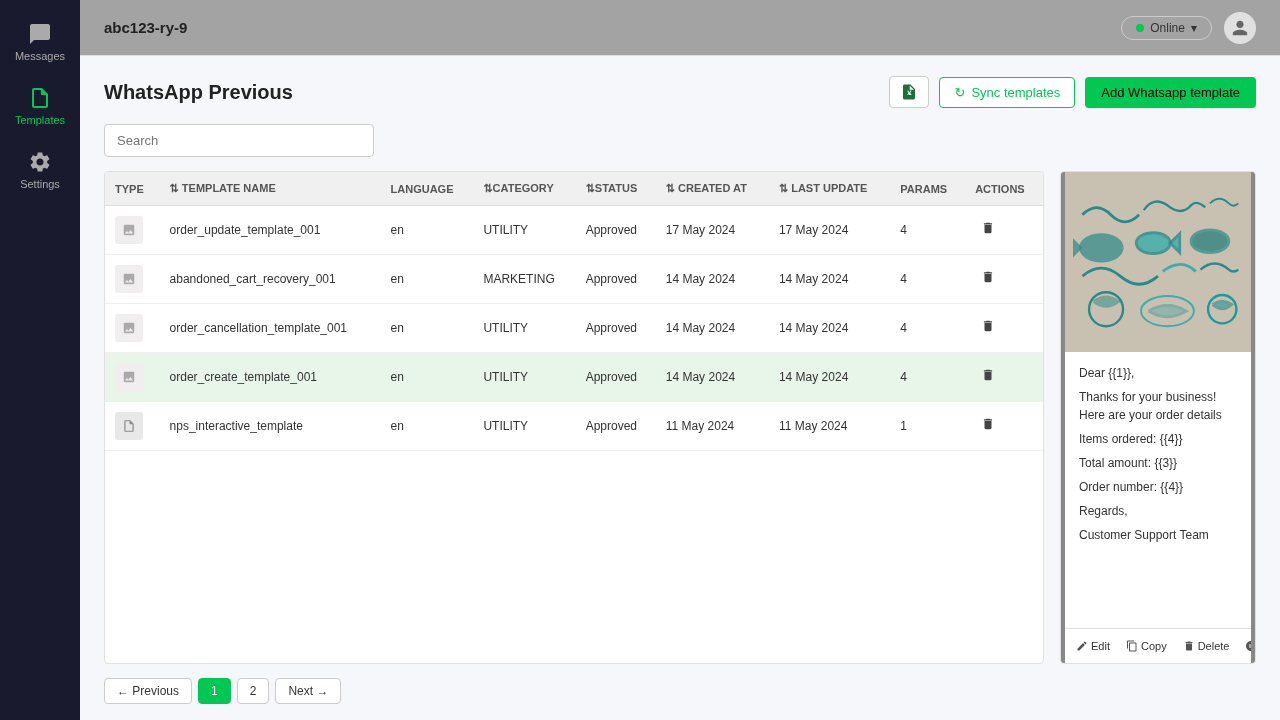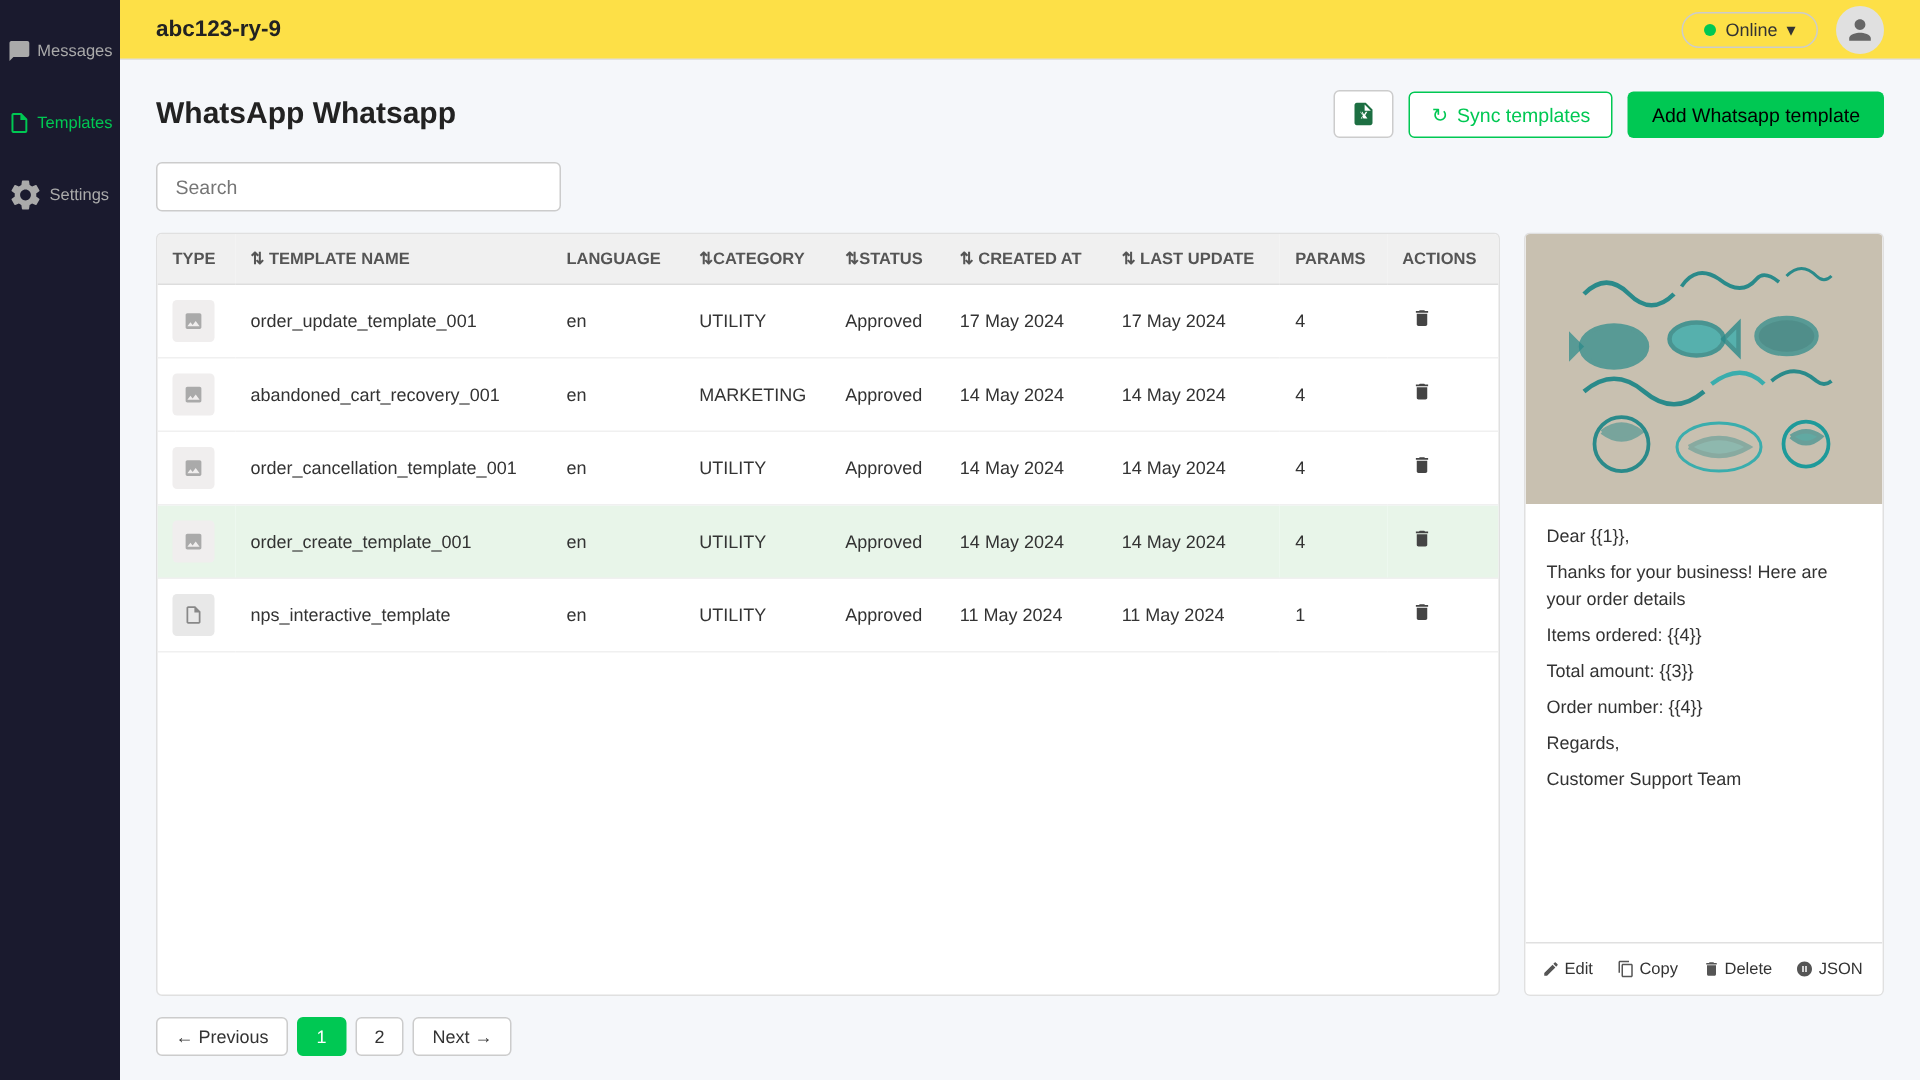--- a/index.html
+++ b/index.html
@@ -11,21 +11,21 @@
       background: #1a1a2e;
       display: flex;
       flex-direction: column;
       align-items: center;
       padding-top: 10px;
       flex-shrink: 0;
     }
     .sidebar-item {
       width: 100%;
       display: flex;
-      flex-direction: row;
+      flex-direction: column;
       align-items: center;
       padding: 12px 5px;
       cursor: pointer;
       color: #aaa;
       font-size: 11px;
       gap: 4px;
     }
     .sidebar-item.active {
       color: #00c853;
     }
@@ -35,24 +35,24 @@
     
     .main {
       flex: 1;
       display: flex;
       flex-direction: column;
       overflow: hidden;
     }
 
     
     .header {
-      background: #fde047;
+      background: #a3a3a3;
       border-bottom: 1px solid #e0e0e0;
       padding: 0 24px;
-      height: 40px;
+      height: 56px;
       display: flex;
       align-items: center;
       justify-content: space-between;
       flex-shrink: 0;
     }
     .header-title {
       font-weight: 700;
       font-size: 15px;
       color: #222;
     }
@@ -261,26 +261,26 @@
     .page-btn.active { background: #00c853; border-color: #00c853; color: #fff; }
 
     
     ::-webkit-scrollbar { width: 6px; }
     ::-webkit-scrollbar-track { background: #f0f0f0; }
     ::-webkit-scrollbar-thumb { background: #ccc; border-radius: 3px; }
 
     
     .preview-outer {
       display: flex;
-      flex-direction: column;
+      flex-direction: row;
       overflow: hidden;
       border: 1px solid #e0e0e0;
       border-radius: 4px;
       background: #fff;
-      width: 240px;
+      width: 196px;
       flex-shrink: 0;
     }
     .preview-left-bar {
       width: 4px;
       background: #888;
       flex-shrink: 0;
     }
     .preview-right-bar {
       width: 4px;
       background: #888;
@@ -331,21 +331,21 @@
         <svg width="18" height="18" viewBox="0 0 24 24">
           <path d="M12 12c2.7 0 4.8-2.1 4.8-4.8S14.7 2.4 12 2.4 7.2 4.5 7.2 7.2 9.3 12 12 12zm0 2.4c-3.2 0-9.6 1.6-9.6 4.8v2.4h19.2v-2.4c0-3.2-6.4-4.8-9.6-4.8z" fill="#666"></path>
         </svg>
       </div>
     </div>
   </div>
 
   <div class="content">
 
     <div class="page-header">
-      <h1 class="page-title">WhatsApp Whatsapp</h1>
+      <h1 class="page-title">WhatsApp Previous</h1>
       <div class="page-actions">
         <button class="btn-excel">
           <svg width="18" height="18" viewBox="0 0 24 24">
             <path d="M14 2H6c-1.1 0-2 .9-2 2v16c0 1.1.9 2 2 2h12c1.1 0 2-.9 2-2V8l-6-6zm-1 7V3.5L18.5 9H13zm-4 7l2-3-2-3h1.5L11 12l-0.5 1H9zm3 0l-1.5-2.5L11 16H9.5l2-3-2-3H11l1.5 2.5L14 10h1.5l-2 3 2 3H14z" fill="#1d6f42"></path>
           </svg>
         </button>
         <button class="btn-sync">
           <span>↻</span>
           <span>Sync templates</span>
         </button>

